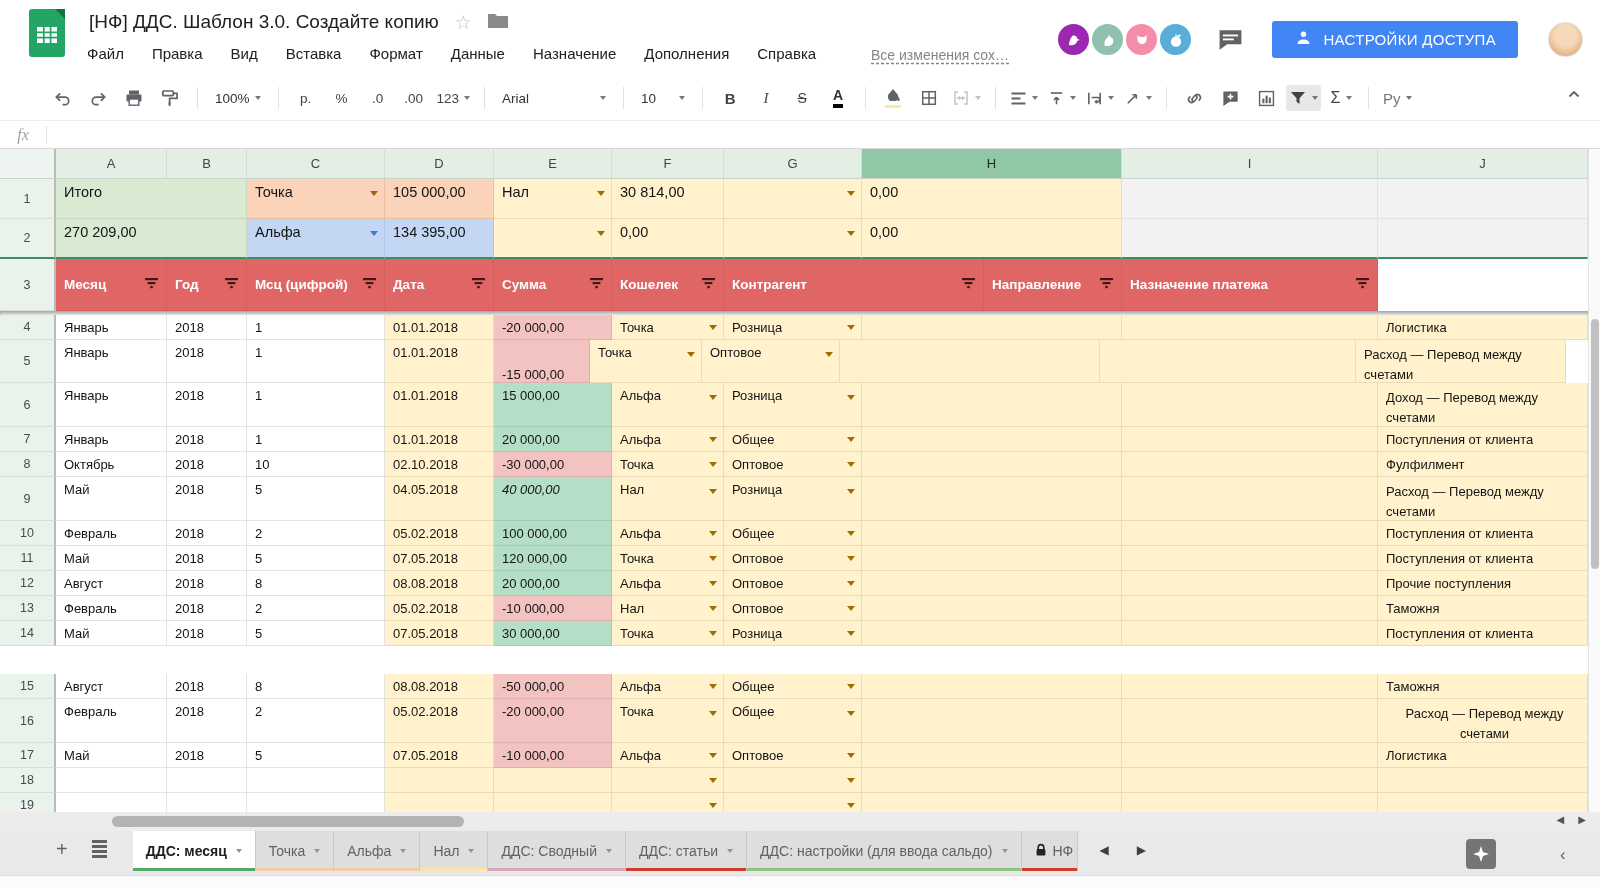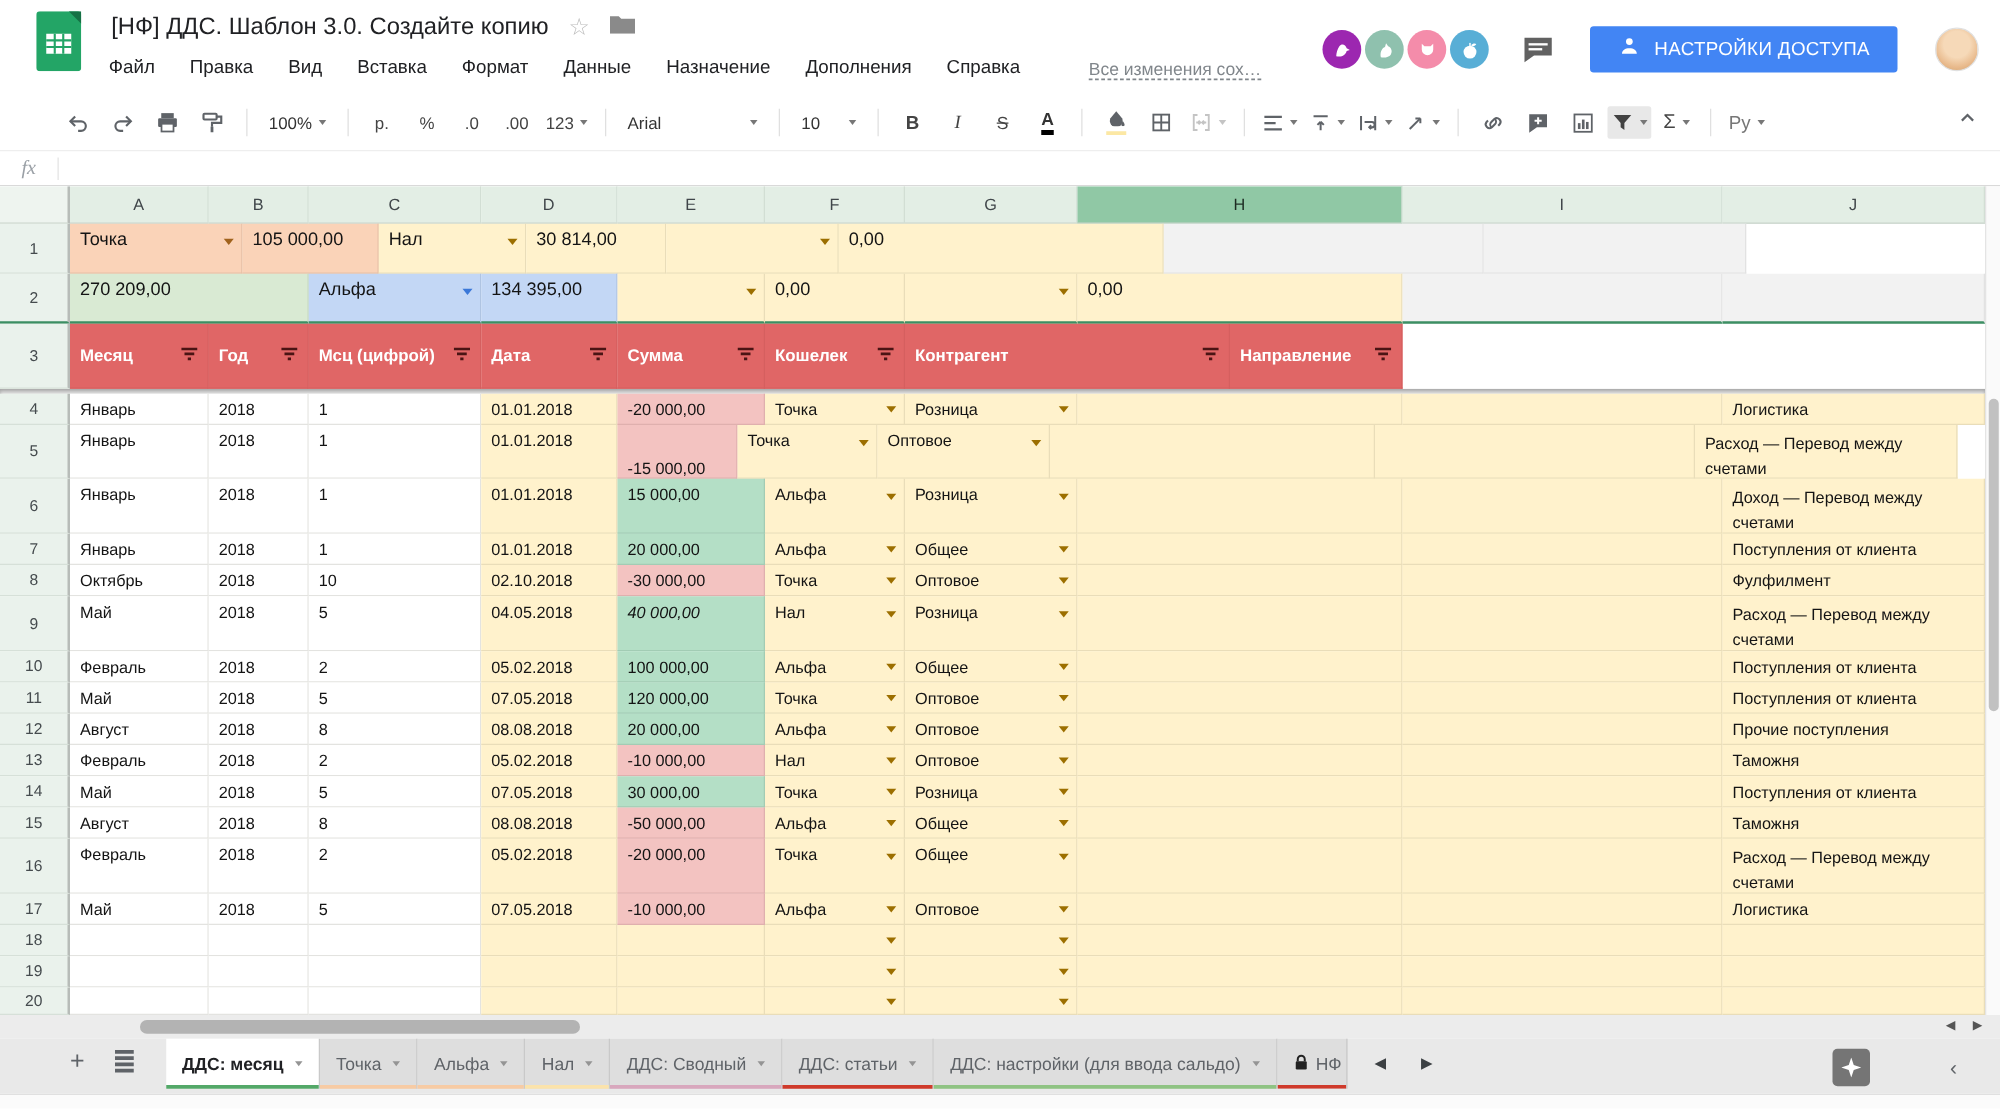--- a/index.html
+++ b/index.html
@@ -355,20 +355,23 @@
         <div class="colh" style="width: 109px;">D</div>
         <div class="colh" style="width: 118px;">E</div>
         <div class="colh" style="width: 112px;">F</div>
         <div class="colh" style="width: 138px;">G</div>
         <div class="colh selected" style="width: 260px;">H</div>
         <div class="colh" style="width: 256px;">I</div>
         <div class="colh" style="width: 210px;">J</div>
       </div>
       <div class="rowflex" style="height: 40px;">
         <div class="gut" style="height: 40px;">1</div>
+        <div class="cell c-green big top" style="width: 191px; height: 40px;">
+          <span>Итого</span>
+        </div>
         <div class="cell c-peach big top" style="width: 138px; height: 40px;">
           <span>Точка</span>
           <span class="dd dd-orange"></span>
         </div>
         <div class="cell c-peach big top" style="width: 109px; height: 40px;">
           <span>105 000,00</span>
         </div>
         <div class="cell c-yellow big top" style="width: 118px; height: 40px;">
           <span>Нал</span>
           <span class="dd"></span>
@@ -482,20 +485,28 @@
             </svg></span>
         </div>
         <div class="cell c-red" style="width: 138px; height: 52px; padding-top: 0px;">
           <span>Направление</span>
           <span class="filtericon"><svg width="13" height="11" viewBox="0 0 13 11">
               <rect x="0" y="0" width="13" height="2.2" fill="#4a1414"></rect>
               <rect x="2.6" y="4" width="7.8" height="2.2" fill="#4a1414"></rect>
               <rect x="5.2" y="8" width="2.6" height="2.2" fill="#4a1414"></rect>
             </svg></span>
         </div>
+        <div class="cell c-red" style="width: 256px; height: 52px; padding-top: 0px;">
+          <span>Назначение платежа</span>
+          <span class="filtericon"><svg width="13" height="11" viewBox="0 0 13 11">
+              <rect x="0" y="0" width="13" height="2.2" fill="#4a1414"></rect>
+              <rect x="2.6" y="4" width="7.8" height="2.2" fill="#4a1414"></rect>
+              <rect x="5.2" y="8" width="2.6" height="2.2" fill="#4a1414"></rect>
+            </svg></span>
+        </div>
       </div>
       <div class="frozen-div"></div>
       <div class="rowflex" style="height: 25px;">
         <div class="gut" style="height: 25px;">4</div>
         <div class="cell c-white" style="width: 111px; height: 25px;">
           <span>Январь</span>
         </div>
         <div class="cell c-white" style="width: 80px; height: 25px;">
           <span>2018</span>
         </div>
@@ -869,21 +880,21 @@
         <div class="cell c-yellow" style="width: 260px; height: 25px;">
           <span></span>
         </div>
         <div class="cell c-yellow" style="width: 256px; height: 25px;">
           <span></span>
         </div>
         <div class="cell c-yellow" style="width: 210px; height: 25px;">
           <span>Поступления от клиента</span>
         </div>
       </div>
-      <div class="rowflex" style="height: 25px;">
+      <div class="rowflex" style="height: 25px; margin-top: 28px;">
         <div class="gut" style="height: 25px;">15</div>
         <div class="cell c-white" style="width: 111px; height: 25px;">
           <span>Август</span>
         </div>
         <div class="cell c-white" style="width: 80px; height: 25px;">
           <span>2018</span>
         </div>
         <div class="cell c-white" style="width: 138px; height: 25px;">
           <span>8</span>
         </div>
@@ -904,21 +915,21 @@
         <div class="cell c-yellow" style="width: 260px; height: 25px;">
           <span></span>
         </div>
         <div class="cell c-yellow" style="width: 256px; height: 25px;">
           <span></span>
         </div>
         <div class="cell c-yellow" style="width: 210px; height: 25px;">
           <span>Таможня</span>
         </div>
       </div>
-      <div class="rowflex" style="height: 44px;">
+      <div class="rowflex" style="height: 44px; text-align: center;">
         <div class="gut" style="height: 44px;">16</div>
         <div class="cell c-white top" style="width: 111px; height: 44px;">
           <span>Февраль</span>
         </div>
         <div class="cell c-white top" style="width: 80px; height: 44px;">
           <span>2018</span>
         </div>
         <div class="cell c-white top" style="width: 138px; height: 44px;">
           <span>2</span>
         </div>

